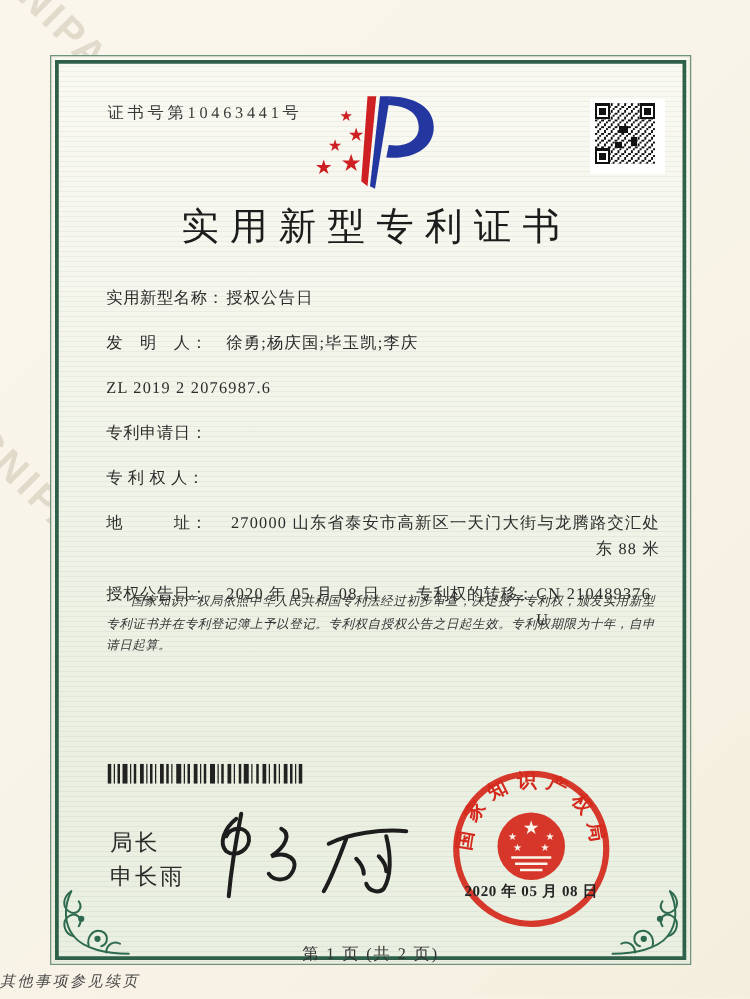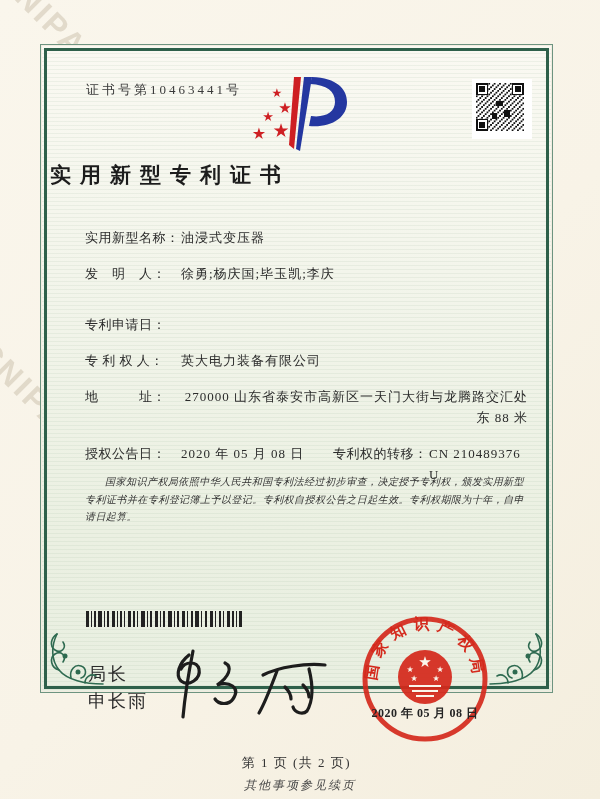--- a/index.html
+++ b/index.html
@@ -12,41 +12,41 @@
   .photo{position:absolute;inset:0;background:linear-gradient(135deg,#faf6ec 0%,#f8f3e7 55%,#f4eede 100%);}
   .wm{
     position:absolute;
     font-family:"Liberation Sans","DejaVu Sans",sans-serif;
     font-weight:bold;font-size:32px;letter-spacing:3px;
     color:rgba(186,174,150,0.38);
     transform:rotate(45deg);
     pointer-events:none;white-space:nowrap;
   }
   .frame{
-    position:absolute;left:40px;top:44px;width:513px;height:649px;
+    position:absolute;left:40px;top:44px;width:513px;height:728px;
     box-sizing:border-box;
     border:1px solid #6d9480;
     background:
       repeating-linear-gradient(180deg, rgba(124,160,128,0.10) 0 1px, rgba(0,0,0,0) 1px 4px),
       linear-gradient(180deg,#faf9f2 0%,#f3f5eb 35%,#ebf0e2 75%,#e9efe1 100%);
     box-shadow:0 0 0 1px #f1ece0 inset;
   }
   .frame-inner{
     position:absolute;left:3px;top:3px;right:3px;bottom:3px;
     border:3px solid #2e604a;
   }
   .cert-no{
     position:absolute;left:45px;top:36px;
     font-size:13px;letter-spacing:3px;color:#3a3a3a;
   }
   .logo{position:absolute;left:50%;top:26px;transform:translateX(-50%);}
   .qr{position:absolute;right:20px;top:34px;width:56px;height:56px;background:#fff;padding:2px;}
   .title{
     position:absolute;left:0;right:0;top:116px;
-    font-size:21px;font-weight:bold;color:#1c1c1c;
+    text-align:center;font-size:30px;font-weight:normal;color:#1c1c1c;
     letter-spacing:9px;text-indent:9px;
   }
   .fields{position:absolute;left:44px;top:182px;right:24px;font-size:13px;color:#2b2b2b;}
   .frow{display:flex;margin-bottom:15px;line-height:21px;}
   .flabel{flex:0 0 96px;letter-spacing:0.5px;white-space:nowrap;}
   .fvalue{flex:1;letter-spacing:1px;}
   .grant-row{display:flex;margin-top:1px;line-height:21px;}
   .grant-left{display:flex;flex:0 0 248px;}
   .grant-right{display:flex;flex:1;}
   .paras{
@@ -69,21 +69,21 @@
   }
   .page-info{
     position:absolute;left:0;right:0;top:709px;
     text-align:center;font-size:13px;color:#333;letter-spacing:1.5px;
   }
   .ornament{position:absolute;width:62px;height:62px;}
   .orn-left{left:4px;bottom:4px;}
   .orn-right{right:4px;bottom:4px;transform:scaleX(-1);}
   .note{
     position:absolute;left:0;right:0;top:777px;
-    text-align:center;font-size:12px;font-style:italic;color:#4a4a4a;letter-spacing:2px;
+    text-align:left;font-size:12px;font-style:italic;color:#4a4a4a;letter-spacing:2px;
   }
 </style>
 </head>
 <body>
 
 <div class="photo">
 
   <div class="wm" style="left:-14px;top:-6px;">CNIPA</div>
   <div class="wm" style="left:368px;top:218px;">CNIPA</div>
   <div class="wm" style="left:-34px;top:368px;">CNIPA</div>
@@ -140,34 +140,34 @@
             <rect x="3" y="23" width="3" height="3"></rect>
         </g>
       </svg>
     </div>
 
     <div class="title">实用新型专利证书</div>
 
     <div class="fields">
       <div class="frow">
         <span class="flabel">实用新型名称：</span>
-        <span class="fvalue">油浸式变压器</span>
+        <span class="fvalue">授权公告日</span>
       </div>
       <div class="frow">
         <span class="flabel">发　明　人：</span>
         <span class="fvalue">徐勇;杨庆国;毕玉凯;李庆</span>
       </div>
       <div class="frow">
+        <span class="fvalue">ZL 2019 2 2076987.6</span>
       </div>
       <div class="frow">
         <span class="flabel">专利申请日：</span>
       </div>
       <div class="frow">
         <span class="flabel">专 利 权 人：</span>
-        <span class="fvalue">英大电力装备有限公司</span>
       </div>
       <div class="frow">
         <span class="flabel">地　　　址：</span>
         <span class="fvalue" style="max-width:352px;text-align:right;">270000 山东省泰安市高新区一天门大街与龙腾路交汇处东 88 米</span>
       </div>
       <div class="grant-row">
         <span class="grant-left">
           <span class="flabel">授权公告日：</span>
           <span class="fvalue">2020 年 05 月 08 日</span>
         </span>

